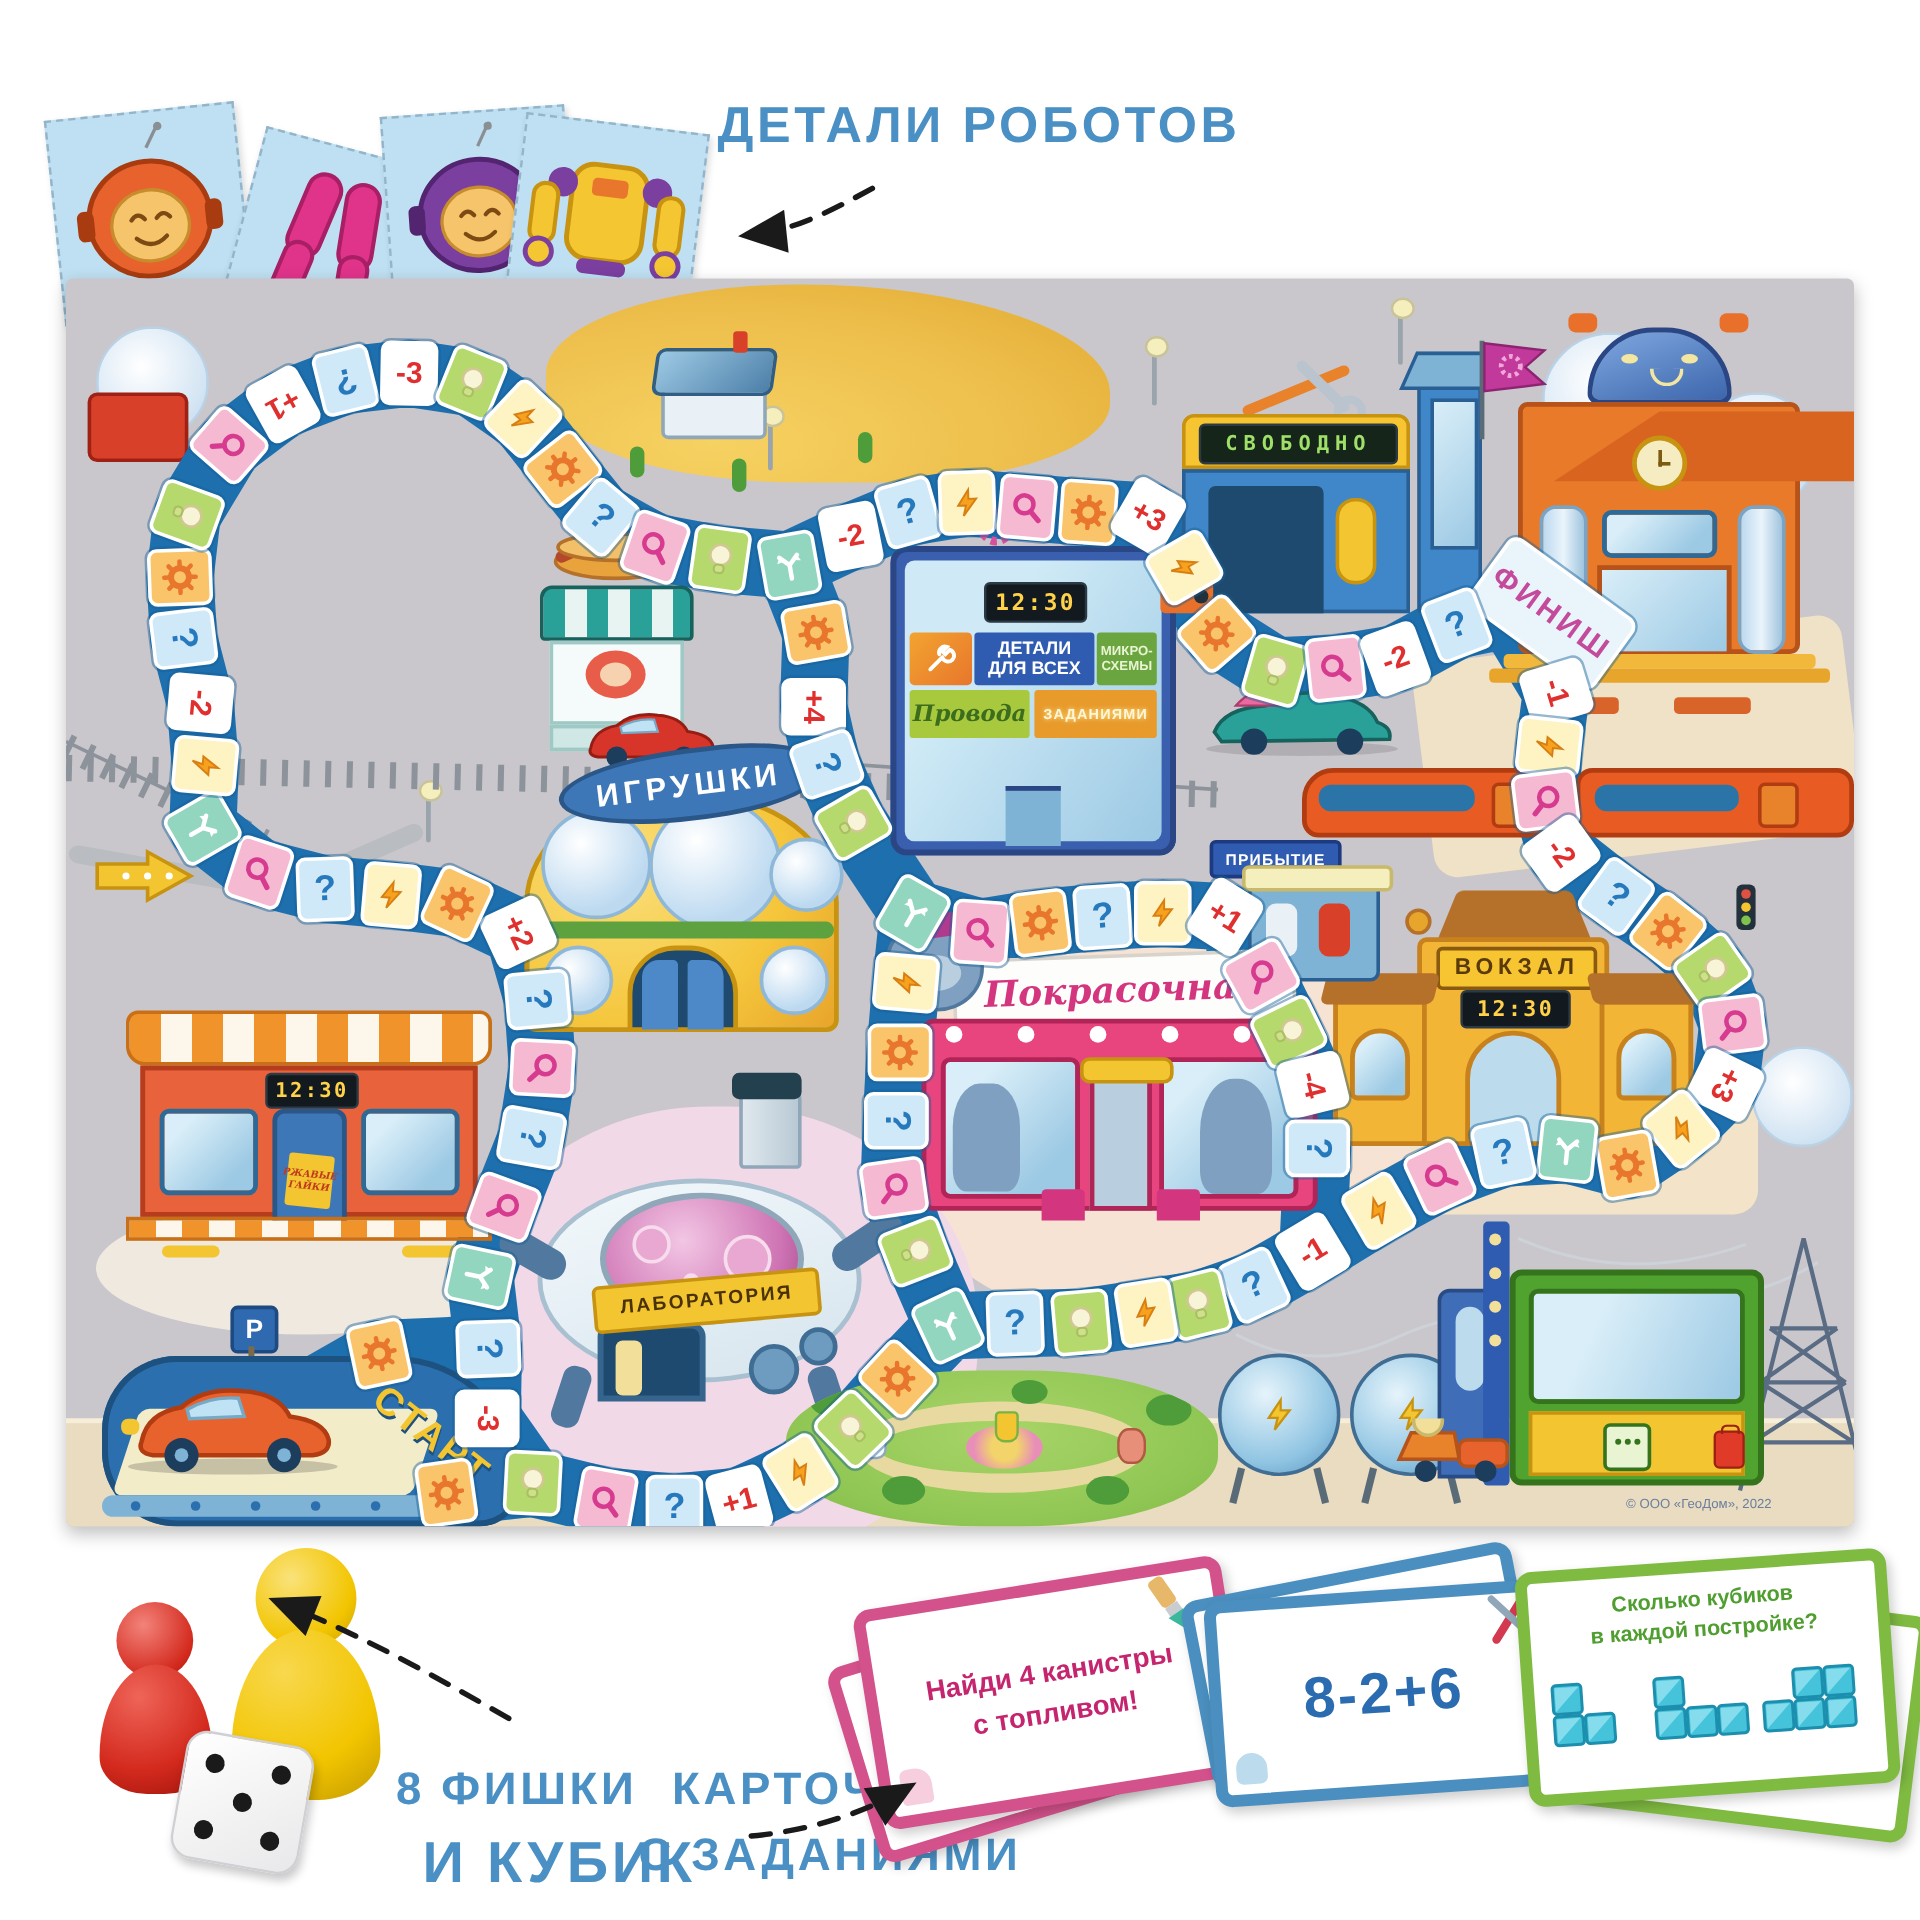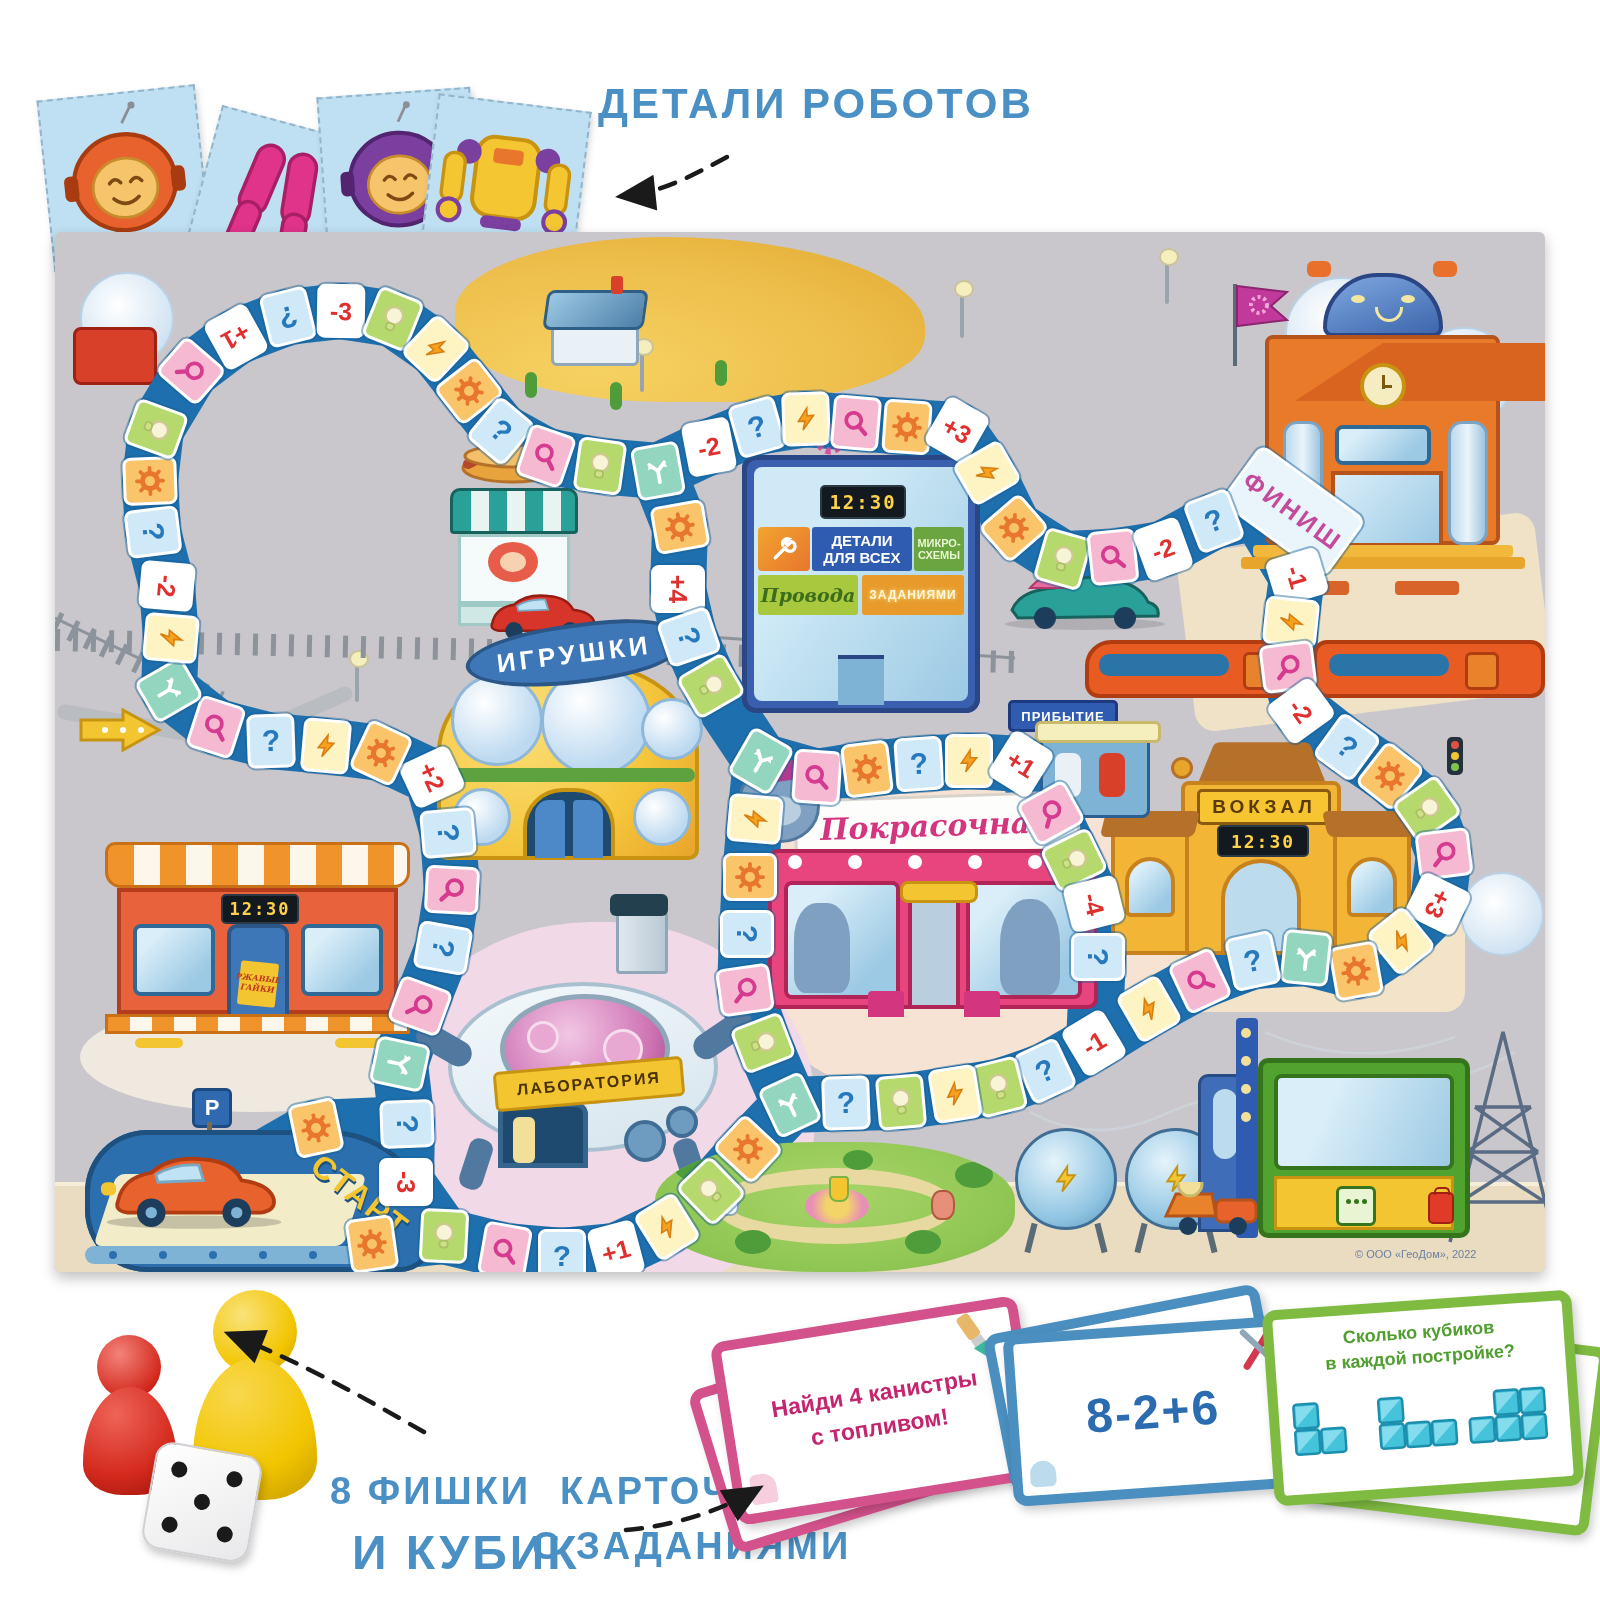--- a/index.html
+++ b/index.html
@@ -175,20 +175,40 @@
     <div class="abs sign" style="left:70px;top:72px;width:100px;height:44px;background:#2f5bb0;color:#fff;font-size:15px;line-height:1.15;flex-direction:column;border-radius:3px">
       <span>ДЕТАЛИ</span>
         <span>ДЛЯ ВСЕХ</span>
     </div>
     <div class="abs sign" style="left:172px;top:72px;width:50px;height:44px;background:#6aa53f;color:#e8f4d2;font-size:11px;border-radius:3px;line-height:1.1">МИКРО-СХЕМЫ</div>
     <div class="abs sign" style="left:16px;top:120px;width:100px;height:40px;background:#a8c93e;color:#3c6d1d;font-size:19px;font-family:'DejaVu Serif',serif;font-style:italic;border-radius:3px">Провода</div>
     <div class="abs sign" style="left:120px;top:120px;width:102px;height:40px;background:#e89a2b;color:#fff6d8;font-size:12px;letter-spacing:1px;border-radius:3px;text-shadow:0 0 4px #ffef9e">ЗАДАНИЯМИ</div>
     <div class="abs" style="left:96px;top:200px;width:46px;height:46px;background:#7fb3d6;border-top:4px solid #2a4684"></div>
   </div>
 
+  <div class="abs" style="left:930px;top:113px;width:270px;height:190px">
+    <svg width="120" height="60" viewBox="0 0 120 60" style="position:absolute;left:40px;top:-48px">
+        <line x1="15" y1="45" x2="95" y2="12" stroke="#e8832b" stroke-width="9" stroke-linecap="round"></line>
+        <line x1="60" y1="8" x2="95" y2="42" stroke="#b9c4cf" stroke-width="9" stroke-linecap="round"></line>
+        <circle cx="100" cy="46" r="10" fill="none" stroke="#b9c4cf" stroke-width="7"></circle>
+      </svg>
+    <div class="abs" style="left:0;top:0;width:190px;height:46px;background:#f6c531;border:3px solid #c79311;border-radius:10px 10px 0 0;box-sizing:border-box"></div>
+    <div class="abs lcd" style="left:14px;top:8px;width:162px;height:30px;font-size:17px;color:#9fe069;letter-spacing:5px;background:#16251a">СВОБОДНО</div>
+    <div class="abs" style="left:0;top:46px;width:190px;height:120px;background:#3f87c9;border:3px solid #2a5f94;box-sizing:border-box"></div>
+    <div class="abs" style="left:22px;top:60px;width:96px;height:106px;background:#1d4a6e;border-radius:6px 6px 0 0"></div>
+    <div class="abs" style="left:128px;top:70px;width:34px;height:72px;background:#f2c531;border:3px solid #c79311;border-radius:16px;box-sizing:border-box"></div>
+    <div class="abs" style="left:196px;top:-30px;width:54px;height:196px;background:#3f87c9;border:3px solid #2a5f94;box-sizing:border-box;border-radius:4px">
+      <i style="position:absolute;left:8px;top:14px;width:34px;height:120px;background:linear-gradient(135deg,#d9eef8,#9cc9e4);border:3px solid #2a5f94"></i>
+    </div>
+    <div class="abs" style="left:188px;top:-52px;width:80px;height:26px;background:#7fb3d6;border:3px solid #2a5f94;transform:skewX(-24deg)"></div>
+    <div class="abs" style="left:-18px;top:140px;width:44px;height:26px;background:#e8702b;border-radius:4px">
+        <i style="position:absolute;left:4px;top:6px;width:12px;height:12px;border-radius:50%;background:#23313c"></i>
+        <i style="position:absolute;right:4px;top:6px;width:12px;height:12px;border-radius:50%;background:#23313c"></i>
+      </div>
+  </div>
 
   <svg width="170" height="70" viewBox="0 0 170 70" style="position:absolute;left:945px;top:330px">
       <ellipse cx="85" cy="62" rx="80" ry="6" fill="rgba(0,0,0,.12)"></ellipse>
       <path d="M12 48 Q20 28 55 26 Q80 10 112 18 Q140 22 148 40 Q160 44 158 54 L18 56 Z" fill="#2aa198" stroke="#17625c" stroke-width="3"></path>
       <path d="M30 26 Q45 8 75 12 L70 26 Z" fill="#e86a9e" stroke="#b03a6e" stroke-width="2"></path>
       <circle cx="45" cy="56" r="11" fill="#1d3d5c"></circle>
       <circle cx="125" cy="56" r="11" fill="#1d3d5c"></circle>
     </svg>
 
   <div class="abs" style="left:1210px;top:93px;width:235px;height:250px">

